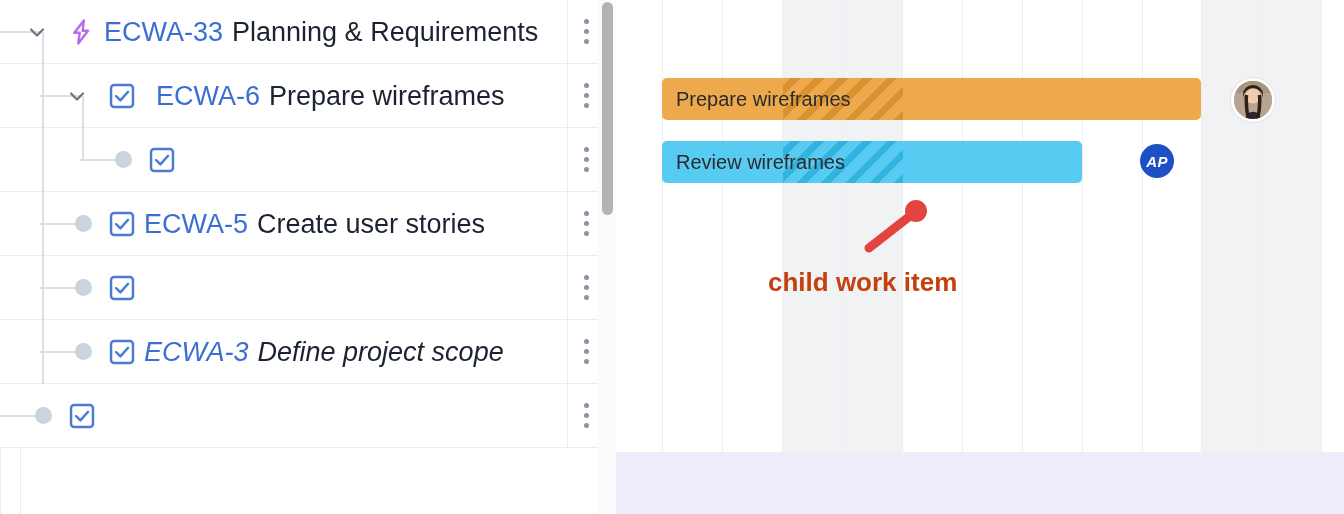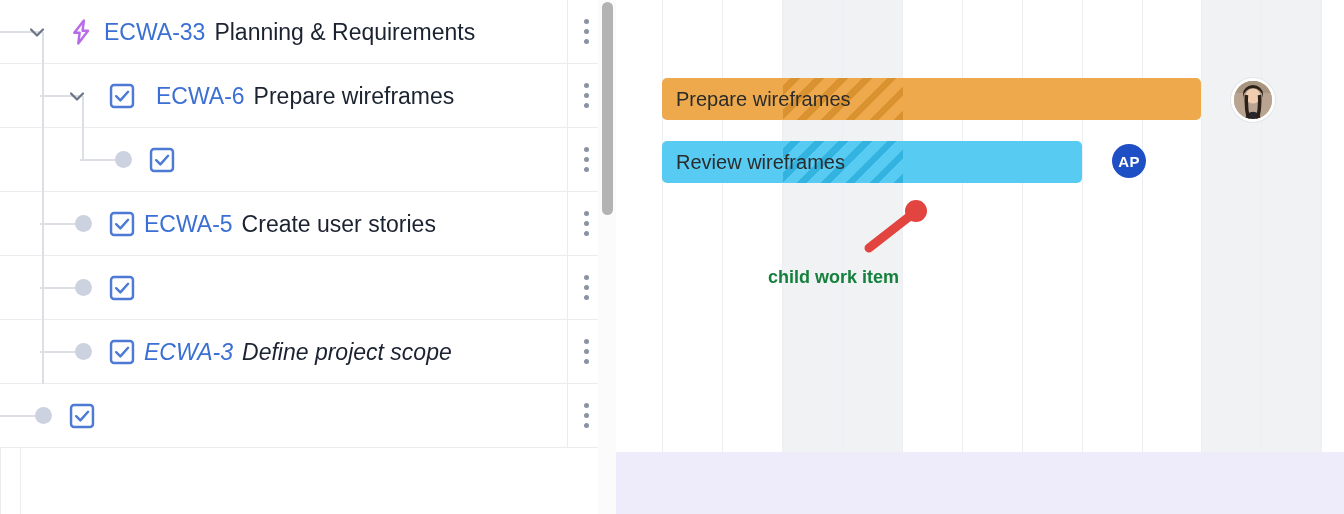--- a/index.html
+++ b/index.html
@@ -70,21 +70,21 @@
     position: absolute;
     width: 28px; height: 28px;
     display:flex; align-items:center; justify-content:center;
   }
   .type-icon svg { display:block; }
 
   
   .item-text {
     position: absolute;
     white-space: nowrap;
-    font-size: 23px;
+    font-size: 27px;
     line-height: 30px;
     overflow: hidden;
   }
   .item-key { color: #3b6fd4; }
   .item-summary { color: #1b2230; margin-left: 9px; }
 
   
   .kebab-col {
     position: absolute;
     right: 0; top: 0;
@@ -206,23 +206,23 @@
     letter-spacing: 0.3px;
   }
 
   
   #annotation {
     position: absolute;
     pointer-events: none;
   }
   #annotation-label {
     position: absolute;
-    font-size: 18px;
+    font-size: 26px;
     font-weight: bold;
-    color: #15803d;
+    color: #c2410c;
     white-space: nowrap;
   }
 </style>
 </head>
 <body>
 
 <div id="app">
 
   <div id="tree-panel">
     <div class="gutter-rule" style="left:0px;"></div>
@@ -425,21 +425,21 @@
       </div>
     <div id="gantt-avatars">
         <div class="avatar photo" style="left: 615px; top: 78px;"><svg width="38" height="38" viewBox="0 0 38 38">
             <rect width="38" height="38" fill="#b9a491"></rect>
             <rect y="0" width="38" height="12" fill="#a8957f"></rect>
             <circle cx="19" cy="15" r="7.5" fill="#f0cdb0"></circle>
             <path d="M9 17 a10 10 0 0 1 20 0 v-4 a10 9 0 0 0 -20 0 z" fill="#2b2119"></path>
             <path d="M11 38 a8.5 11 0 0 1 16 0 z" fill="#26262c"></path>
             <path d="M12.5 14 q-1 12 2 24 M25.5 14 q1 12 -2 24" stroke="#2b2119" stroke-width="3.5" fill="none"></path>
           </svg></div>
-        <div class="avatar initials" style="left: 496px; top: 144px;">
+        <div class="avatar initials" style="left: 524px; top: 144px; font-style: italic;">
           <span>AP</span>
         </div>
       </div>
 
     <svg id="annotation" style="left:0;top:0;width:706px;height:514px;" viewBox="0 0 706 514">
       <line x1="253" y1="248" x2="294" y2="216" stroke="#e2453f" stroke-width="9" stroke-linecap="round"></line>
       <circle cx="300" cy="211" r="11" fill="#e2453f"></circle>
     </svg>
     <div id="annotation-label" style="left:152px;top:267px;">child work item</div>
   </div>

